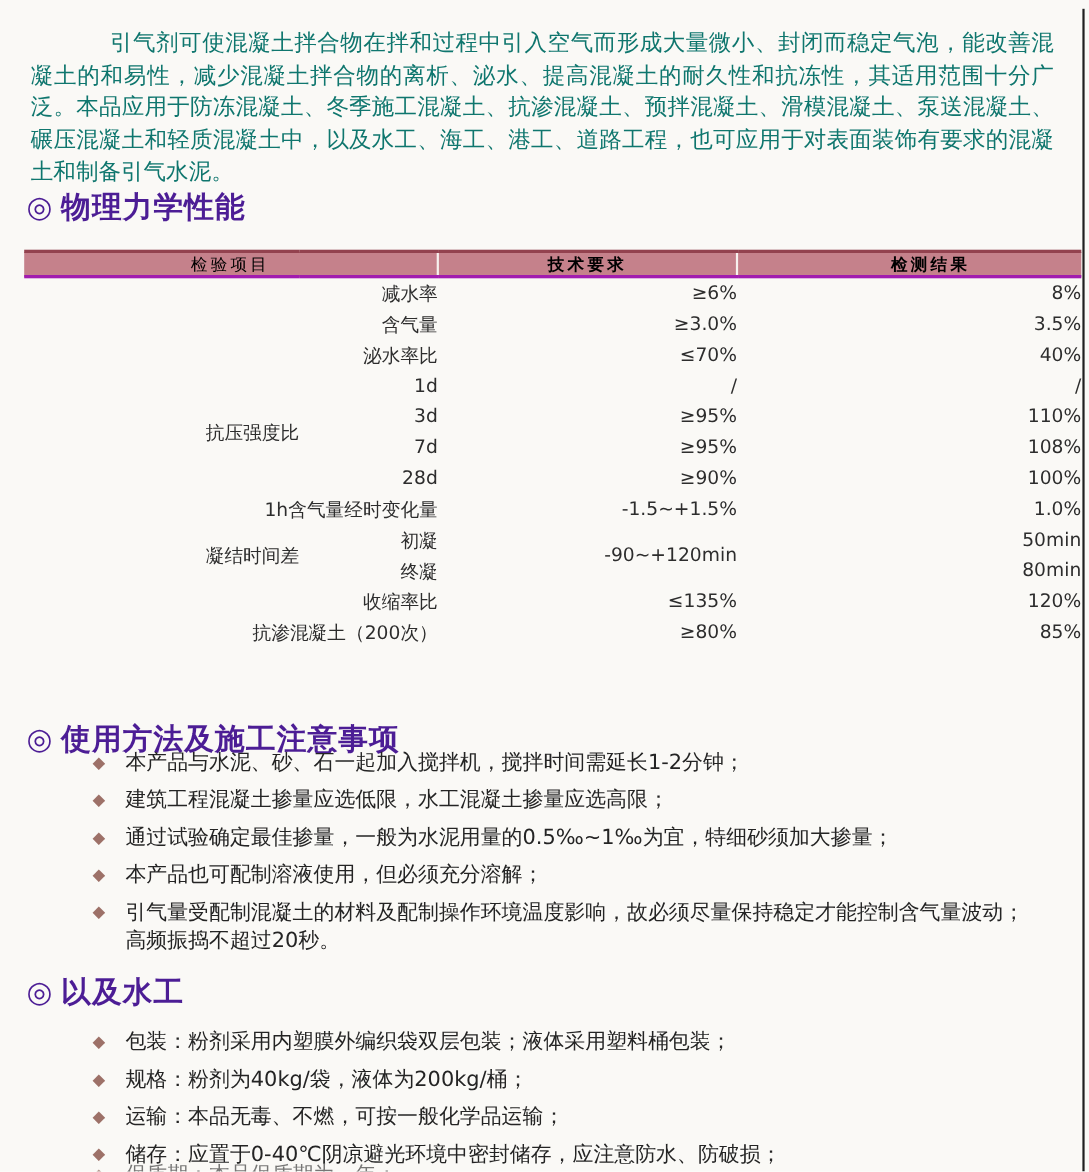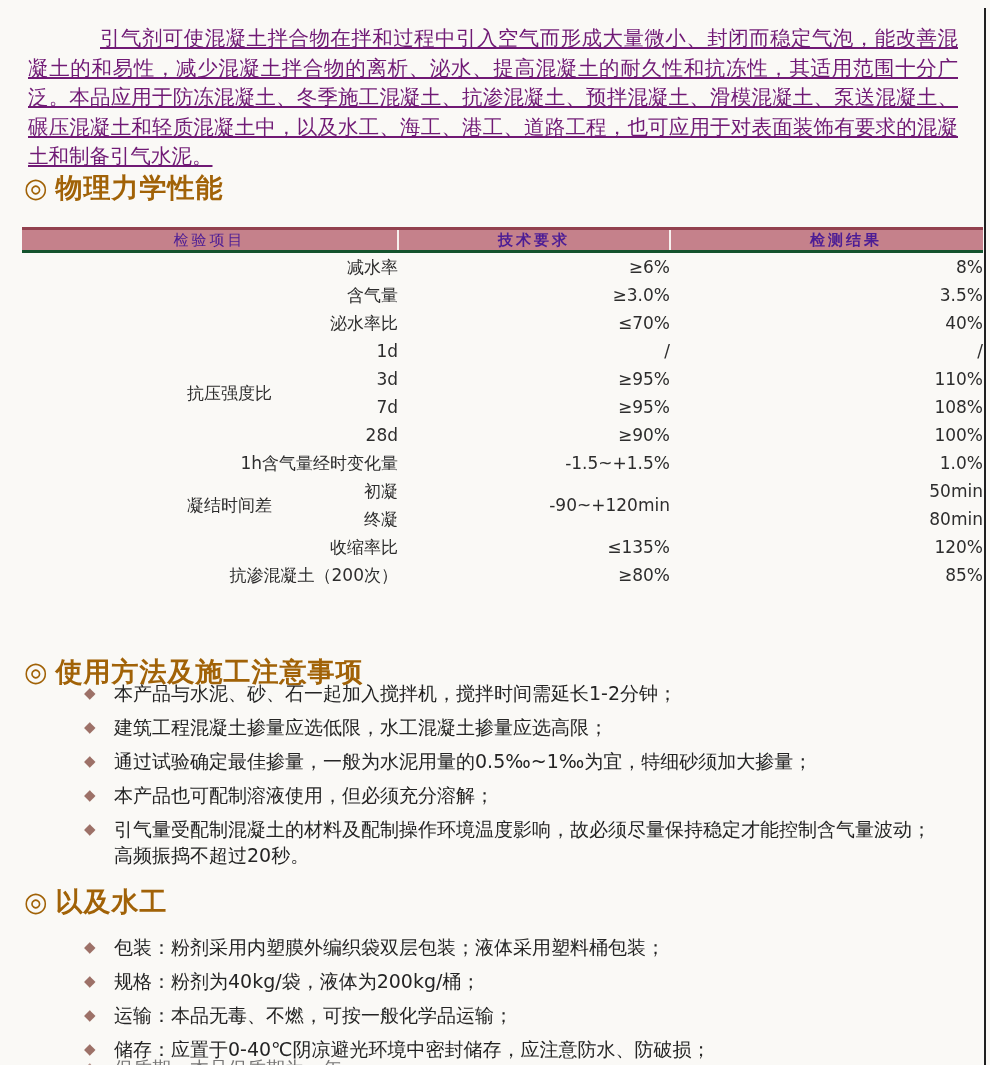--- a/index.html
+++ b/index.html
@@ -11,43 +11,43 @@
   .page{
     position:relative;width:990px;height:1065px;
     background:#faf9f6;overflow:hidden;
   }
   .edge-line{
     position:absolute;left:984px;top:8px;width:2px;height:1057px;
     background:#1f1f1f;
   }
   .intro{
     position:absolute;top:24px;left:28px;width:930px;margin:0;
-    font-size:20.5px;line-height:29.5px;color:#701a75;
-    text-align:justify;text-indent:72px;text-decoration:underline;
+    font-size:20.5px;line-height:29.5px;color:#0f766e;
+    text-align:justify;text-indent:72px;
   }
   .sec{
     position:absolute;left:24px;margin:0;
-    font-size:27px;font-weight:bold;color:#a16207;letter-spacing:1px;
+    font-size:27px;font-weight:bold;color:#4c1d95;letter-spacing:1px;
     white-space:nowrap;
   }
   .sec .marker{font-weight:normal;margin-right:7px;}
   .sec-physical{top:170px;}
   .sec-usage{top:626px;margin-top:28px;}
   .sec-packaging{top:884px;}
 
   
   .props{
     position:absolute;top:227px;left:22px;width:961px;
     border-collapse:collapse;table-layout:fixed;
   }
   .cA{width:250px}.cB{width:126px}.cC{width:272px}.cD{width:313px}
   .props th{
-    background:#c5818b;color:#4c1d95;font-size:15px;font-weight:normal;
+    background:#c5818b;color:#000000;font-size:15px;font-weight:normal;
     height:20px;letter-spacing:3px;padding:0;
-    border-top:3px solid #93424f;border-bottom:3px solid #14532d;
+    border-top:3px solid #93424f;border-bottom:3px solid #a21caf;
   }
   .props th.sep{border-left:2px solid #f7f1ef;font-weight:bold;}
   .props th.res-h{padding-left:38px;}
   .props td{
     height:28px;padding:0;text-align:right;vertical-align:middle;
     font-size:17px;color:#2d2d2d;background:transparent;
   }
   .props td.res{padding-left:38px;}
   .props td.group-label{font-size:17px;}
 

